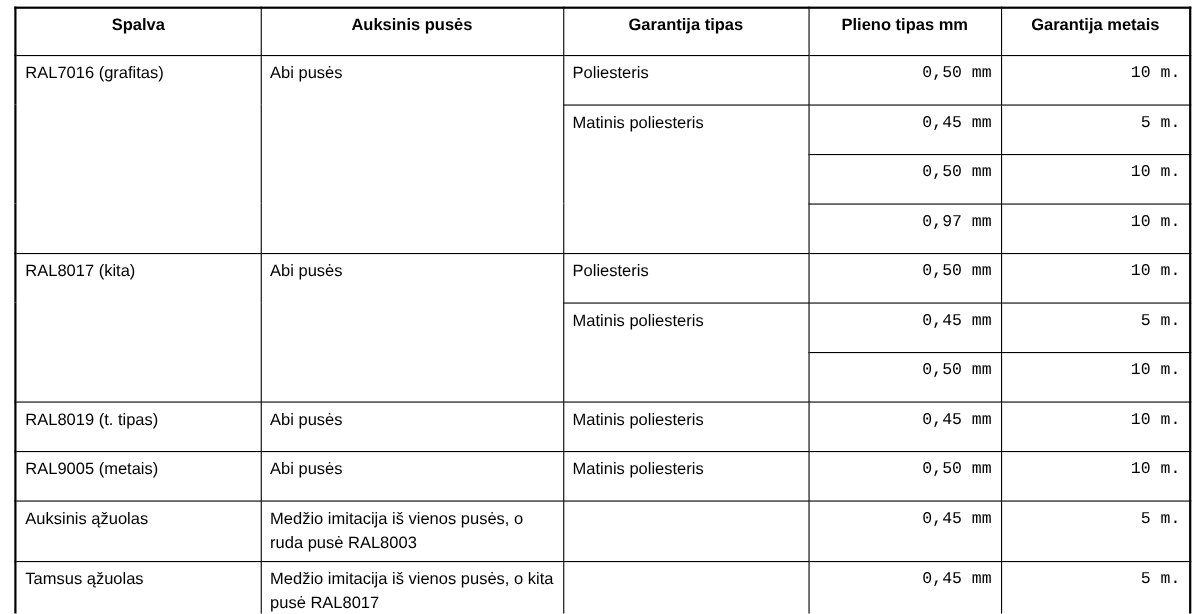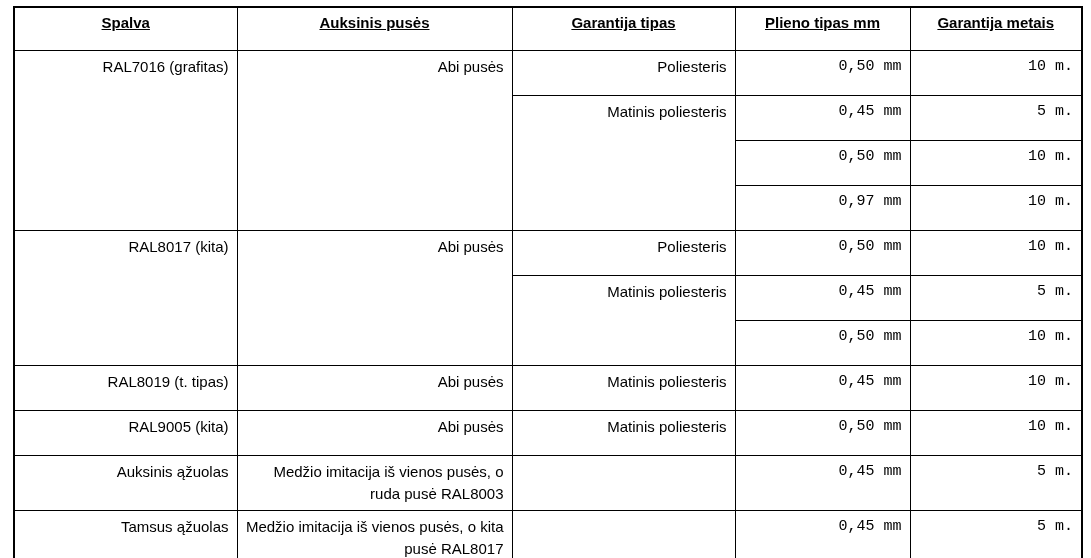--- a/index.html
+++ b/index.html
@@ -36,23 +36,22 @@
     overflow: hidden;
     word-wrap: break-word;
   }
   table.spec-table thead tr { height: 43px; }
   table.spec-table tbody tr { height: 45px; }
   table.spec-table tbody tr.tall { height: 47px; }
   table.spec-table th {
     font-weight: bold;
     text-align: center;
     padding-top: 4px;
-    text-decoration: underline;
   }
-  td.txt { text-align: right; margin-top: 23px; }
+  td.txt { text-align: left; margin-top: 23px; }
   td.num { text-align: right; padding-right: 10px; font-family: Liberation Mono, monospace; }
 </style>
 </head>
 <body>
 
 <div class="page">
   <div class="table-wrap">
     <table class="spec-table">
       <colgroup>
         <col style="width:223px">
@@ -112,21 +111,21 @@
 
         <tr>
           <td class="txt">RAL8019 (t. tipas)</td>
           <td class="txt">Abi pusės</td>
           <td class="txt">Matinis poliesteris</td>
           <td class="num">0,45 mm</td>
           <td class="num">10 m.</td>
         </tr>
 
         <tr>
-          <td class="txt">RAL9005 (kita)</td>
+          <td class="txt">RAL9005 (metais)</td>
           <td class="txt">Abi pusės</td>
           <td class="txt">Matinis poliesteris</td>
           <td class="num">0,50 mm</td>
           <td class="num">10 m.</td>
         </tr>
 
         <tr class="tall">
           <td class="txt">Auksinis ąžuolas</td>
           <td class="txt">Medžio imitacija iš vienos pusės, o ruda pusė RAL8003</td>
           <td class="txt"></td>

